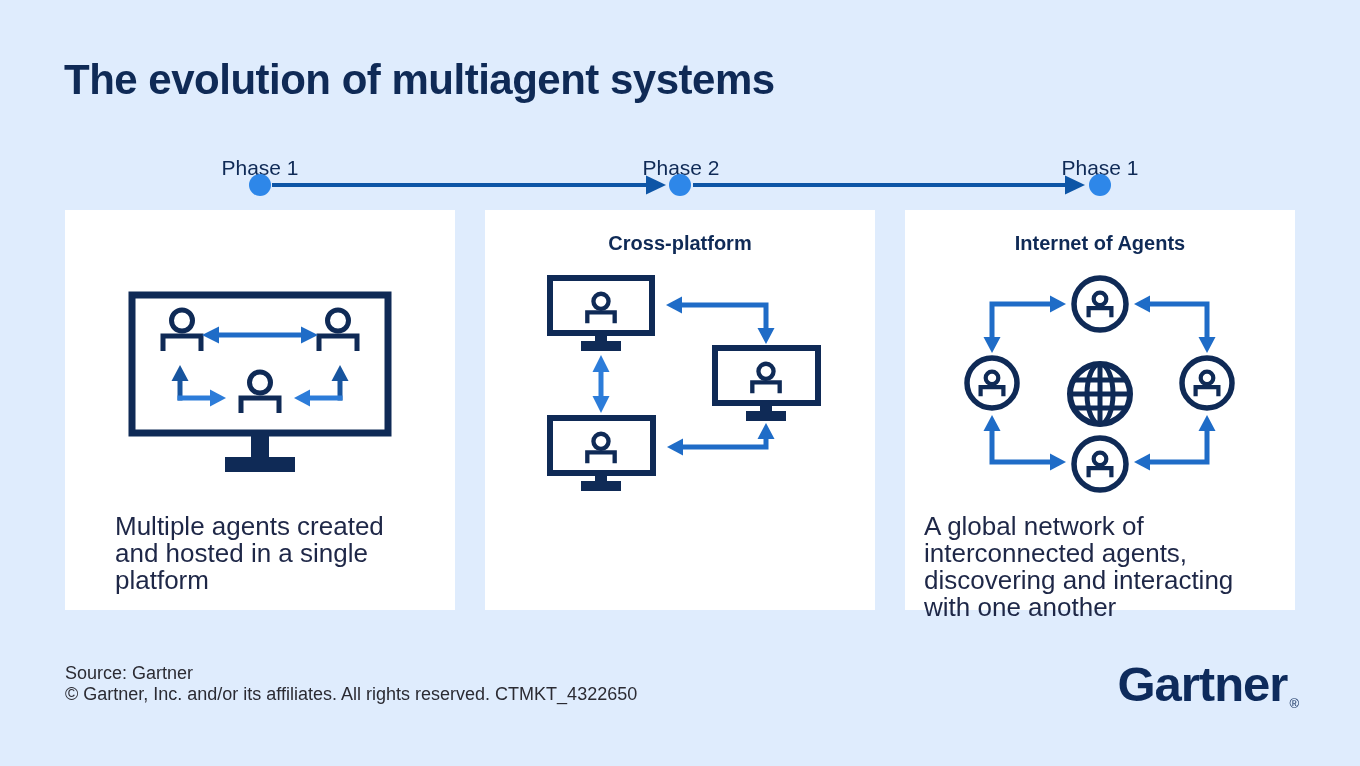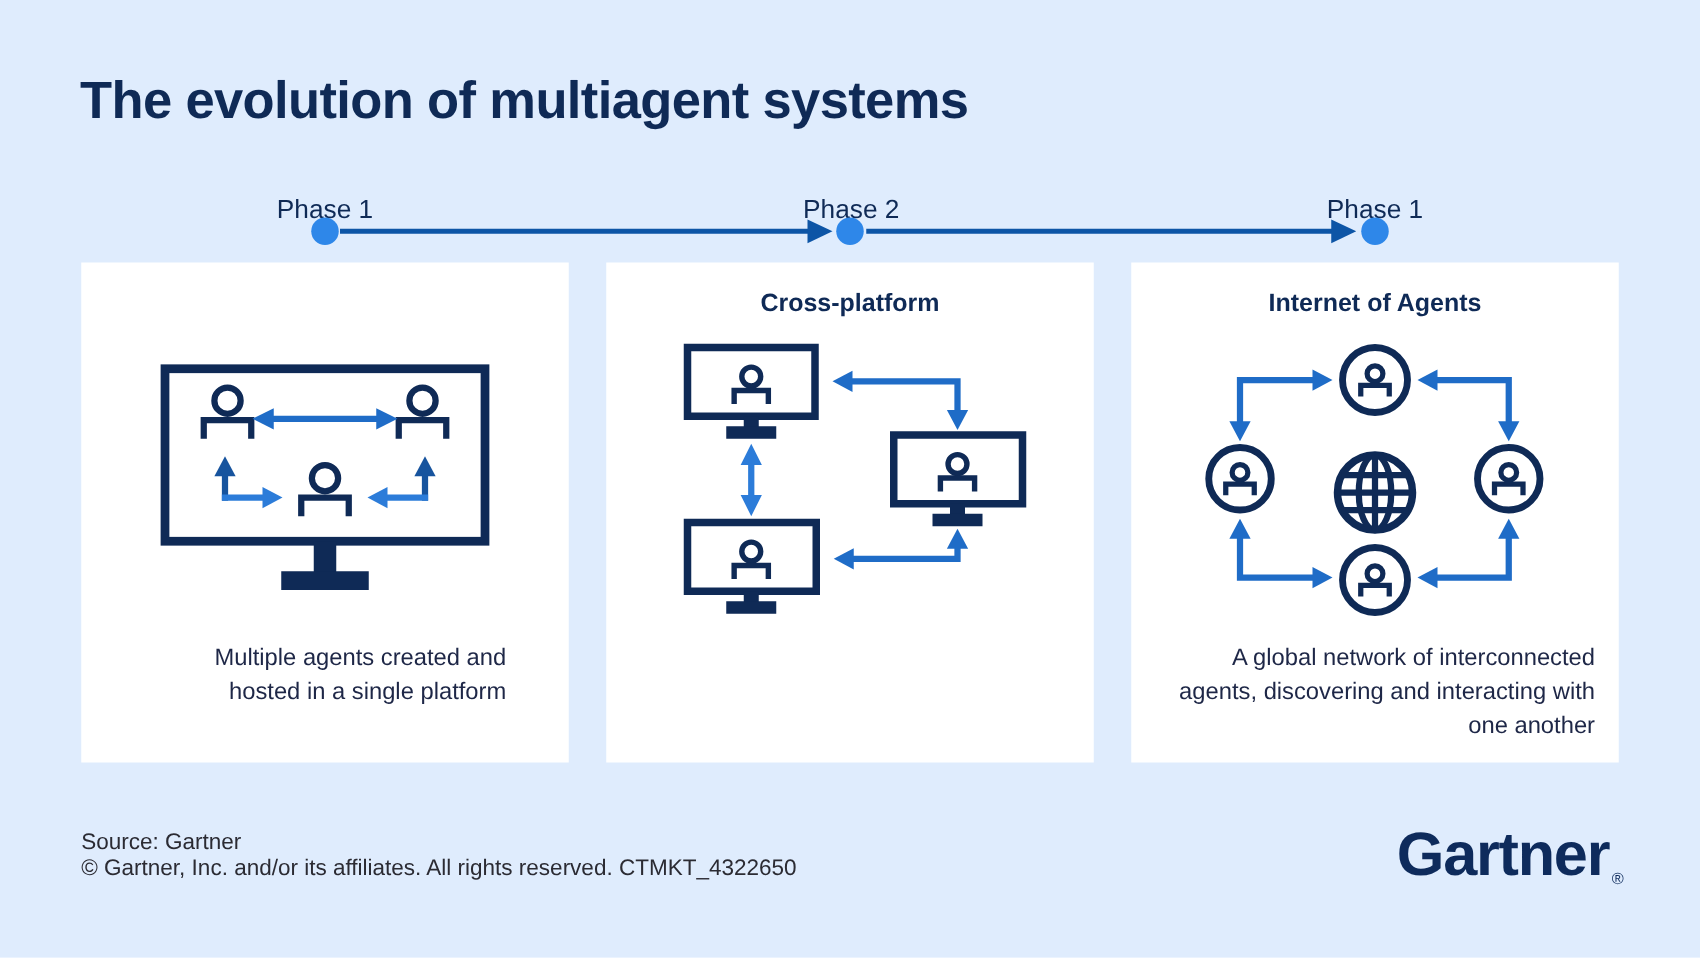--- a/index.html
+++ b/index.html
@@ -14,21 +14,21 @@
   .title{position:absolute;left:64px;top:56px;font-size:42px;font-weight:700;
          letter-spacing:-0.5px;color:var(--navy);}
   .phase-label{position:absolute;top:156px;transform:translateX(-50%);
                font-size:21px;color:var(--navy);white-space:nowrap;}
   .timeline{position:absolute;left:0;top:167px;}
   .card{position:absolute;top:210px;width:390px;height:400px;background:var(--card_background);}
   .card-title{position:absolute;top:22px;left:0;right:0;text-align:center;
               font-size:20px;font-weight:700;color:var(--navy);}
   .illo{position:absolute;top:60px;left:0;}
   .card-desc{position:absolute;top:303px;left:0;right:0;margin:0 auto;
-             text-align:right;font-size:19px;line-height:27px;color:var(--text_dark);}
+             text-align:left;font-size:26px;line-height:27px;color:var(--text_dark);}
   .desc1{max-width:290px;}
   .desc2{max-width:352px;}
   .desc3{max-width:352px;}
   .footer-text{position:absolute;left:65px;top:663px;font-size:18px;
                line-height:21px;color:var(--footer_text);}
   .logo{position:absolute;right:63px;top:650px;font-size:49px;font-weight:700;
         letter-spacing:-1px;color:var(--logo_navy);line-height:68px;}
   .logo .reg{font-size:13px;font-weight:400;letter-spacing:0;position:relative;top:7px;left:2px;}
   
   .s-navy{stroke:var(--navy);fill:none;}

